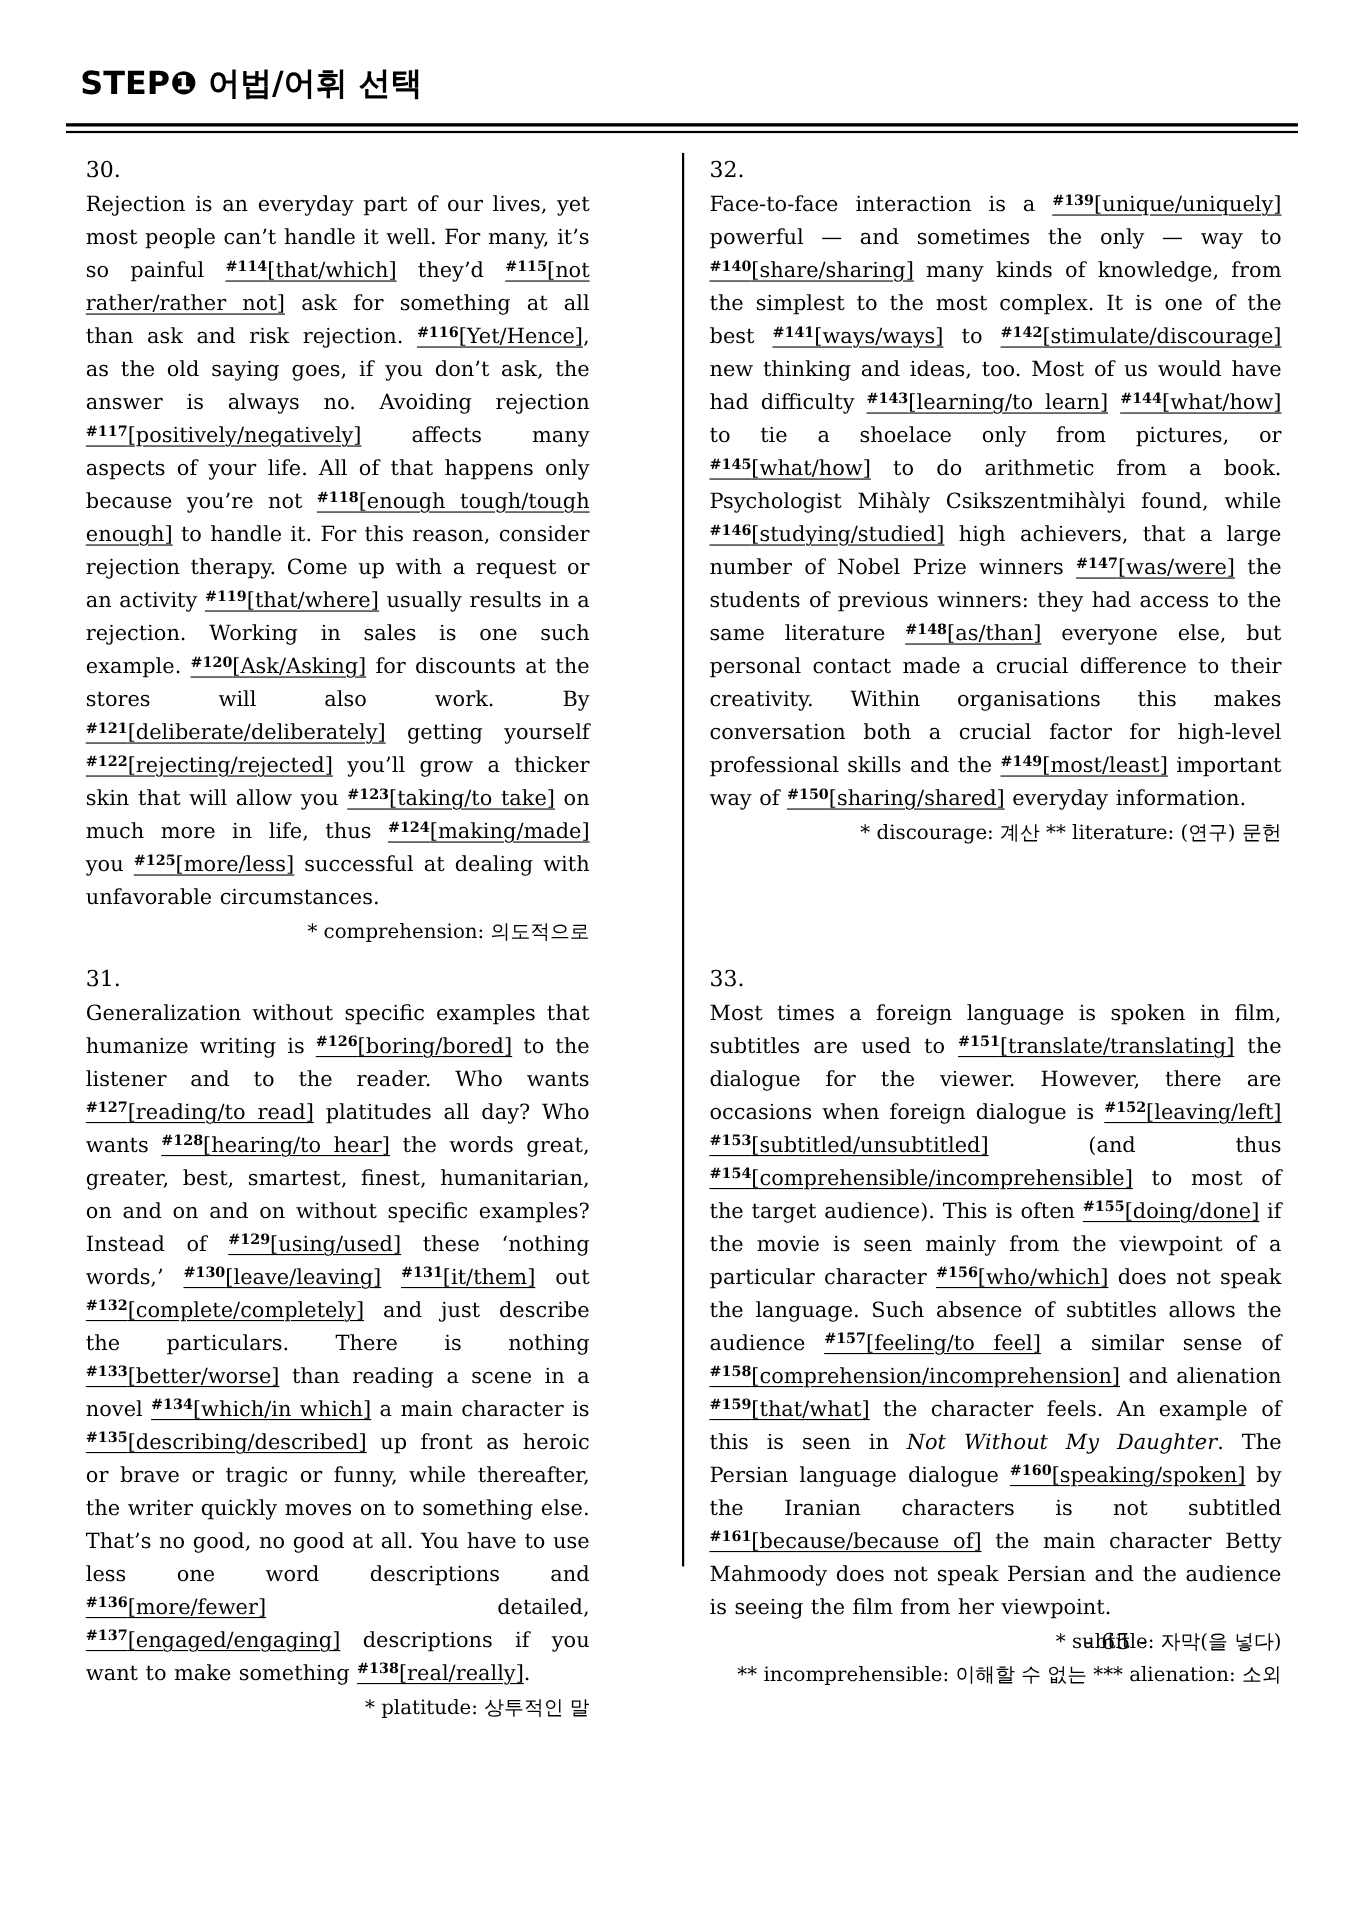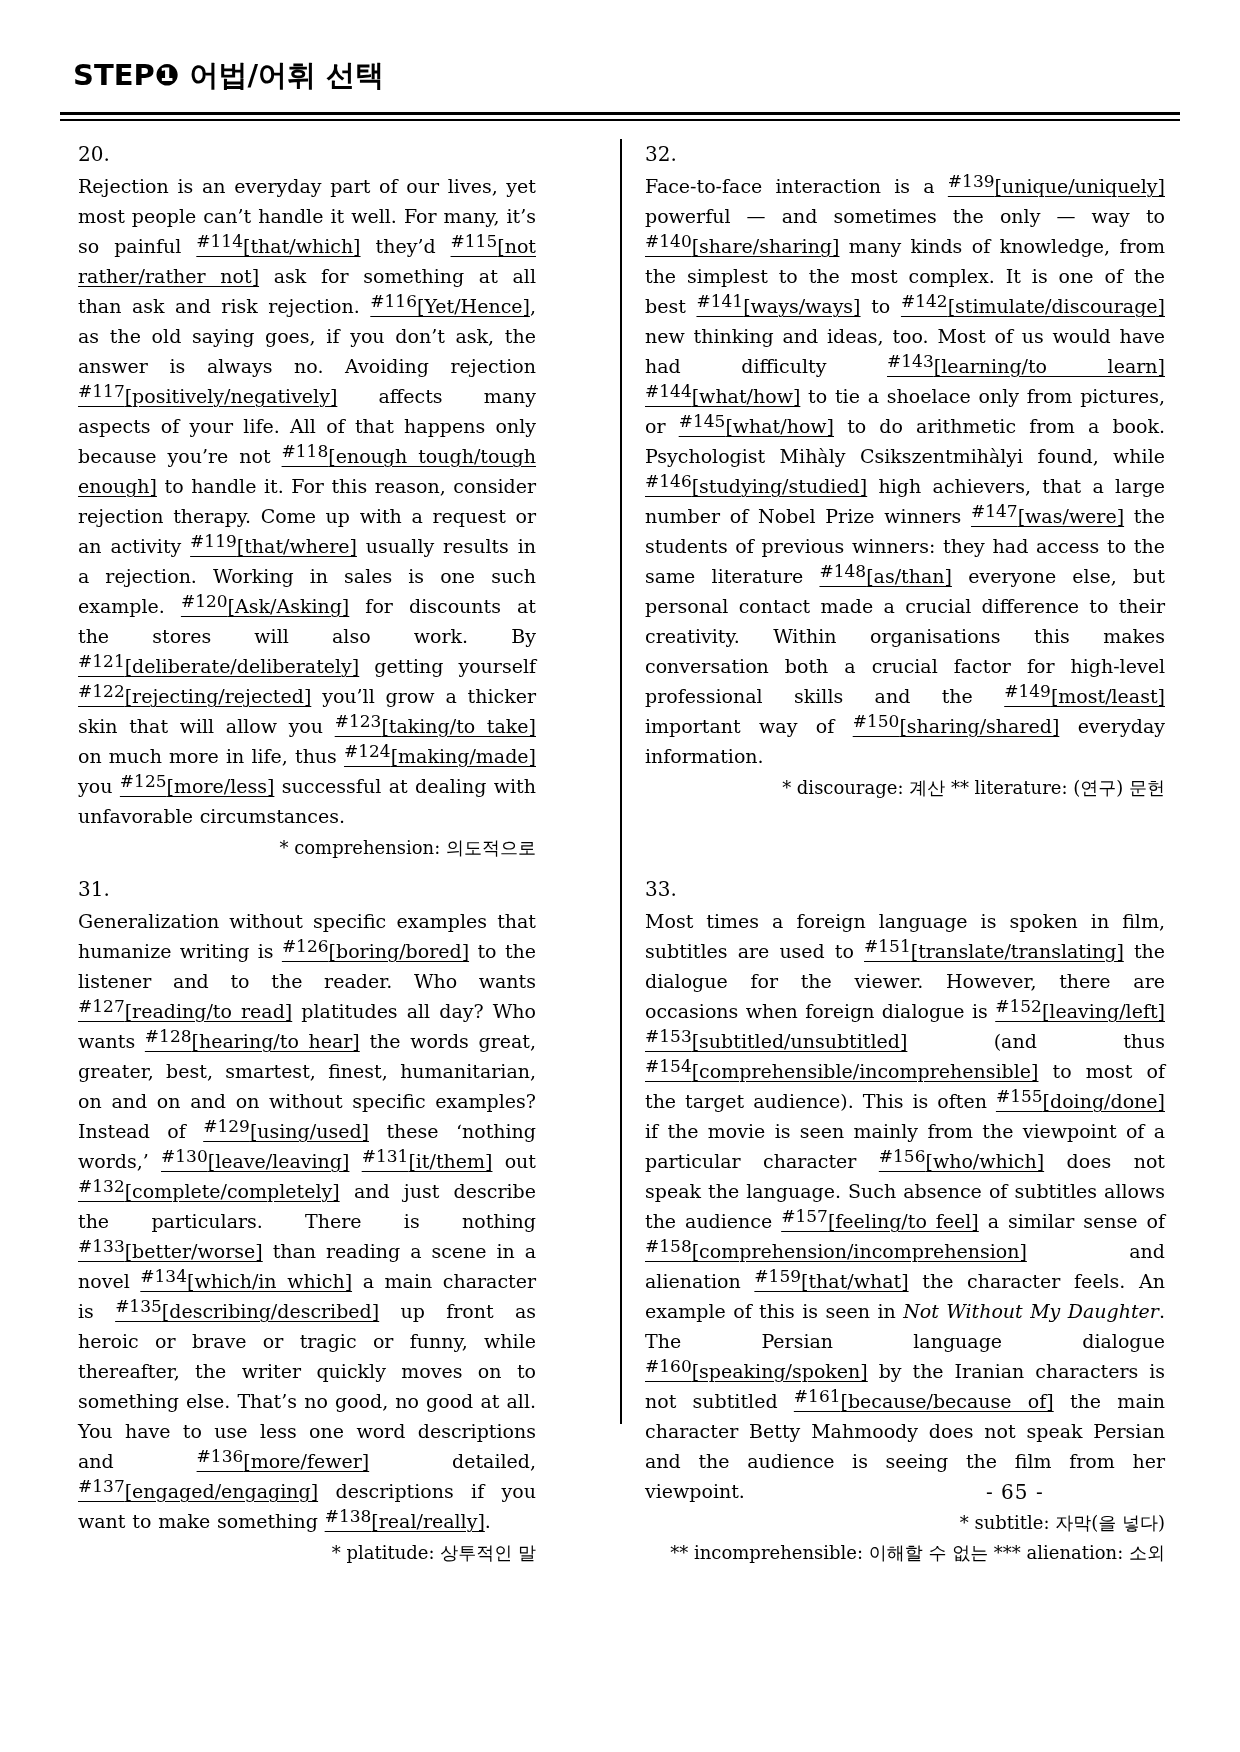--- a/index.html
+++ b/index.html
@@ -59,25 +59,26 @@
     text-align: justify;
     word-spacing: 0.04em;
   }
   .passage i { font-style: italic; }
   .choice {
     text-decoration: underline;
     text-underline-offset: 3px;
     text-decoration-thickness: 1px;
   }
   .choice sup {
-    font-size: 17px;
+    font-size: 13px;
     line-height: 0;
     vertical-align: baseline;
     position: relative;
     top: -6px;
+    font-weight: bold;
   }
   .footnotes { margin-top: 2px; }
   .footnote {
     font-size: 18px;
     line-height: 30px;
     text-align: right;
   }
   .page-number {
     position: absolute;
     left: 986px;
@@ -95,21 +96,21 @@
     <div class="h-left">STEP❶ 어법/어휘 선택</div>
   </header>
 
   <div class="rule"></div>
 
   <main class="columns">
     <div class="divider"></div>
 
     <section class="col left">
       <article class="question q-top">
-        <div class="qnum">20.</div>
+        <div class="qnum">30.</div>
         <p class="passage">Rejection is an everyday part of our lives, yet most people can’t handle it well. For many, it’s so painful <span class="choice"><sup>#114</sup>[that/which]</span> they’d <span class="choice"><sup>#115</sup>[not rather/rather not]</span> ask for something at all than ask and risk rejection. <span class="choice"><sup>#116</sup>[Yet/Hence]</span>, as the old saying goes, if you don’t ask, the answer is always no. Avoiding rejection <span class="choice"><sup>#117</sup>[positively/negatively]</span> affects many aspects of your life. All of that happens only because you’re not <span class="choice"><sup>#118</sup>[enough tough/tough enough]</span> to handle it. For this reason, consider rejection therapy. Come up with a request or an activity <span class="choice"><sup>#119</sup>[that/where]</span> usually results in a rejection. Working in sales is one such example. <span class="choice"><sup>#120</sup>[Ask/Asking]</span> for discounts at the stores will also work. By <span class="choice"><sup>#121</sup>[deliberate/deliberately]</span> getting yourself <span class="choice"><sup>#122</sup>[rejecting/rejected]</span> you’ll grow a thicker skin that will allow you <span class="choice"><sup>#123</sup>[taking/to take]</span> on much more in life, thus <span class="choice"><sup>#124</sup>[making/made]</span> you <span class="choice"><sup>#125</sup>[more/less]</span> successful at dealing with unfavorable circumstances.</p>
         <div class="footnotes">
             <div class="footnote">* comprehension: 의도적으로</div>
           </div>
       </article>
       <article class="question q-bottom">
         <div class="qnum">31.</div>
         <p class="passage">Generalization without specific examples that humanize writing is <span class="choice"><sup>#126</sup>[boring/bored]</span> to the listener and to the reader. Who wants <span class="choice"><sup>#127</sup>[reading/to read]</span> platitudes all day? Who wants <span class="choice"><sup>#128</sup>[hearing/to hear]</span> the words great, greater, best, smartest, finest, humanitarian, on and on and on without specific examples? Instead of <span class="choice"><sup>#129</sup>[using/used]</span> these ‘nothing words,’ <span class="choice"><sup>#130</sup>[leave/leaving]</span> <span class="choice"><sup>#131</sup>[it/them]</span> out <span class="choice"><sup>#132</sup>[complete/completely]</span> and just describe the particulars. There is nothing <span class="choice"><sup>#133</sup>[better/worse]</span> than reading a scene in a novel <span class="choice"><sup>#134</sup>[which/in which]</span> a main character is <span class="choice"><sup>#135</sup>[describing/described]</span> up front as heroic or brave or tragic or funny, while thereafter, the writer quickly moves on to something else. That’s no good, no good at all. You have to use less one word descriptions and <span class="choice"><sup>#136</sup>[more/fewer]</span> detailed, <span class="choice"><sup>#137</sup>[engaged/engaging]</span> descriptions if you want to make something <span class="choice"><sup>#138</sup>[real/really]</span>.</p>
         <div class="footnotes">
             <div class="footnote">* platitude: 상투적인 말</div>

